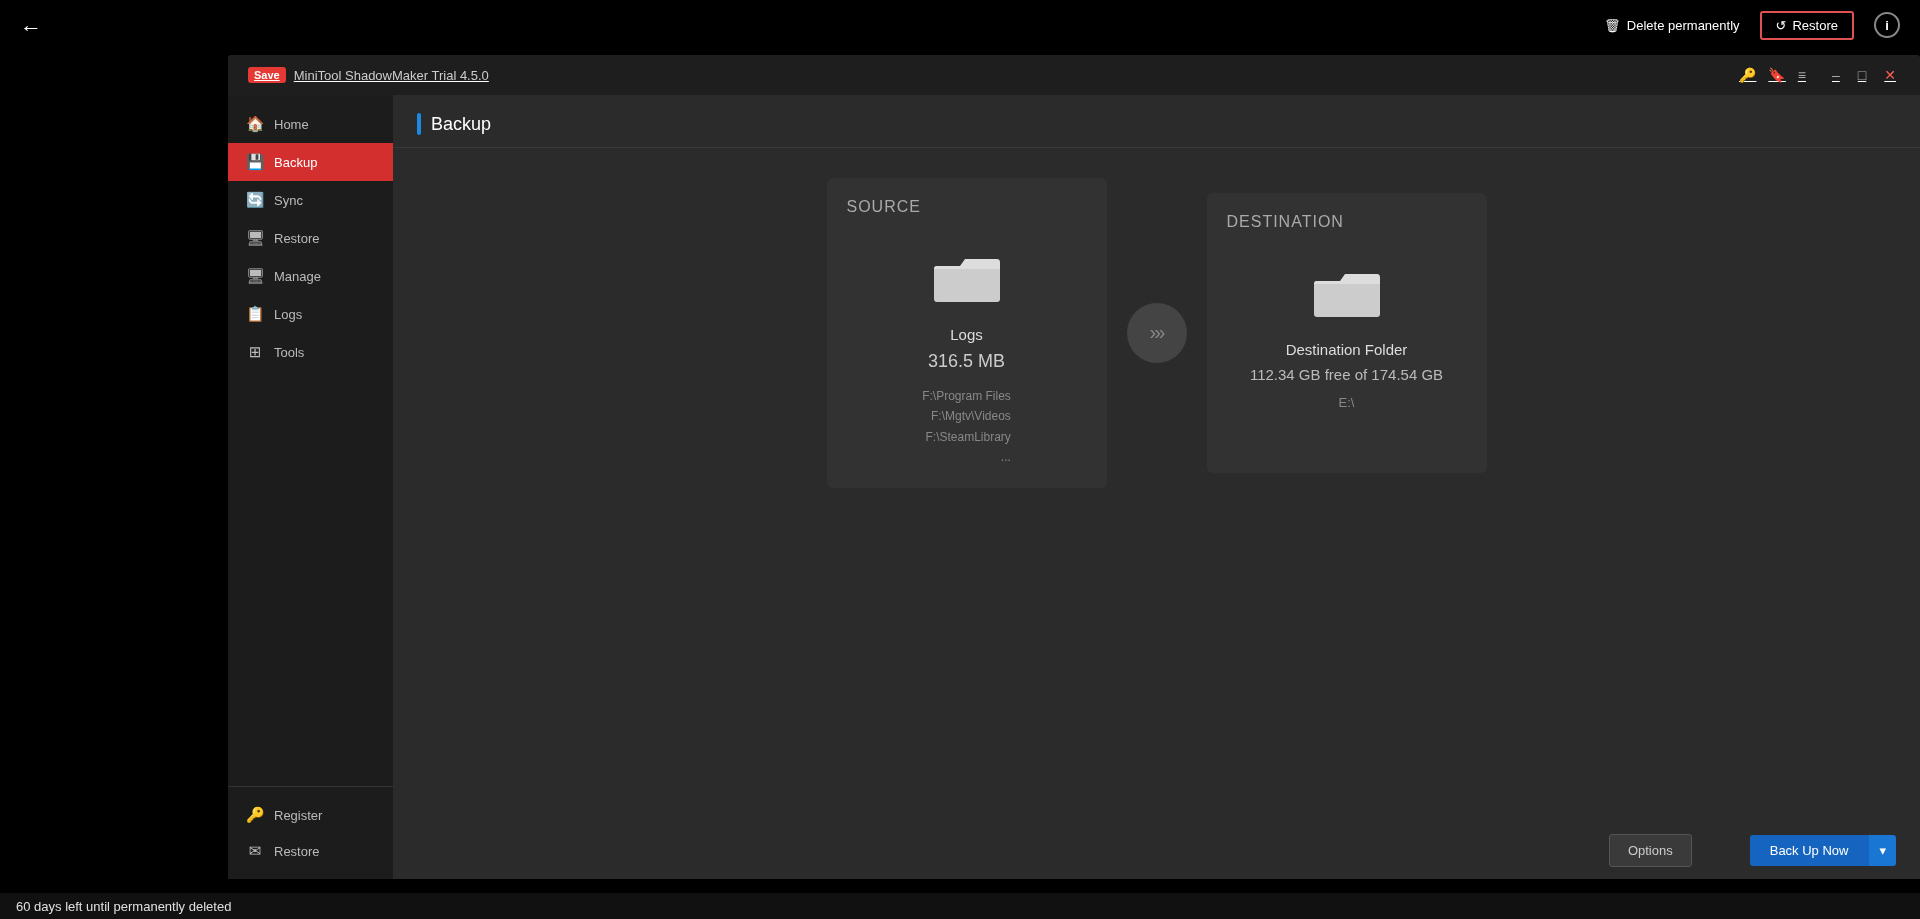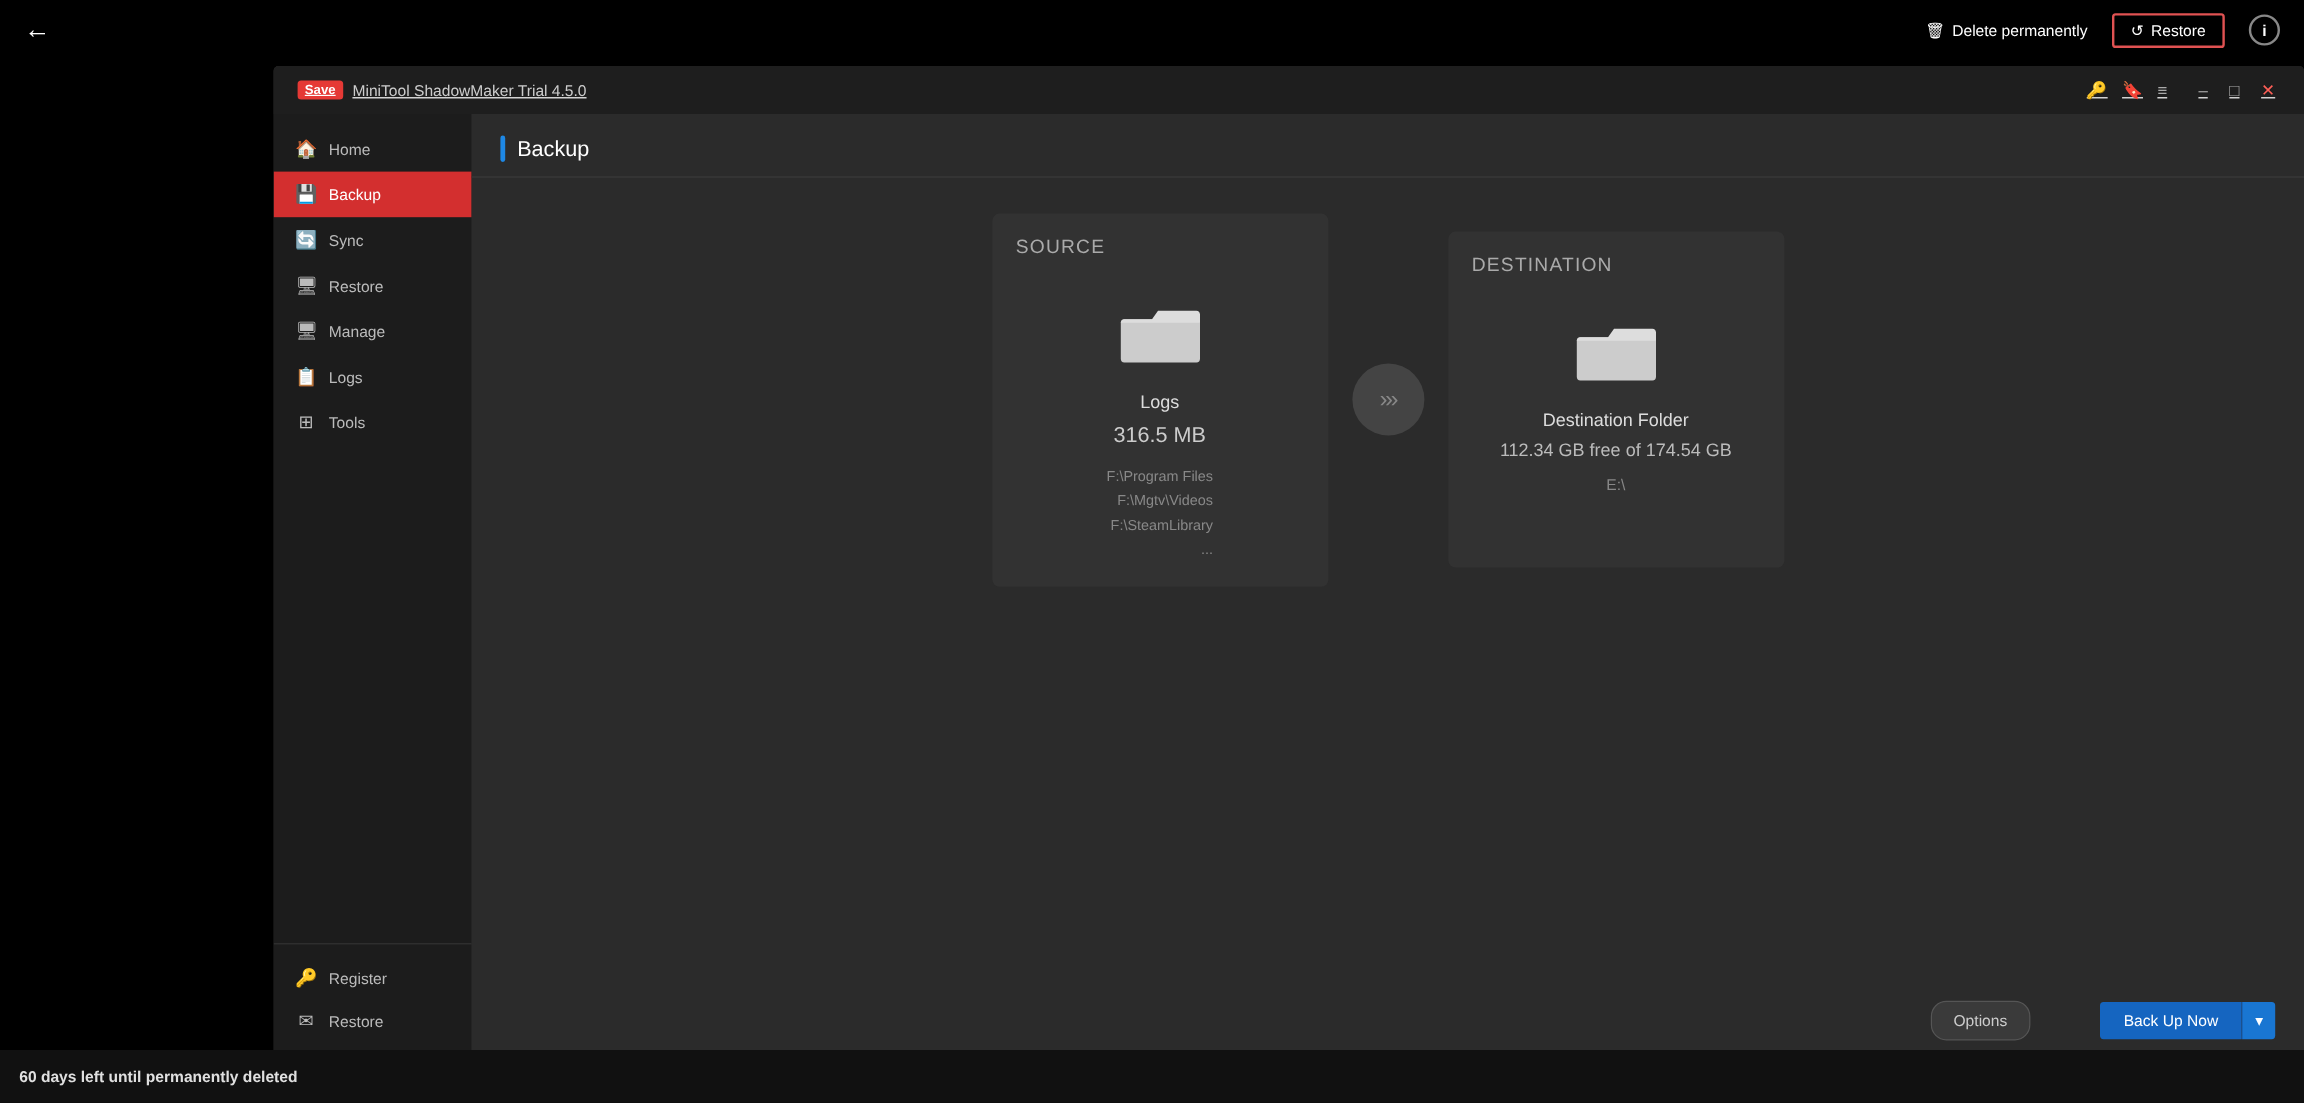--- a/index.html
+++ b/index.html
@@ -327,21 +327,21 @@
       align-items: center;
       justify-content: flex-end;
       padding: 12px 24px;
       gap: 10px;
       flex-shrink: 0;
     }
     .options-btn {
       background: #3a3a3a;
       color: #ccc;
       border: 1px solid #555;
-      border-radius: 13px;
+      border-radius: 3px;
       padding: 8px 18px;
       font-size: 13px;
       cursor: pointer;
       font-family: 'Segoe UI', Arial, sans-serif;
     }
     .backup-now-wrap {
       display: flex;
       align-items: stretch;
       padding-left: 48px;
     }
@@ -365,26 +365,25 @@
       cursor: pointer;
       border-left: 1px solid #1565c0;
     }
 
     
     .status-bar {
       position: absolute;
       bottom: 0;
       left: 0;
       right: 0;
-      height: 44px;
+      height: 26px;
       background: #111;
       display: flex;
       align-items: center;
       padding: 0 16px;
-      font-weight: bold;
     }
     .status-text {
       font-size: 13px;
       color: #e0e0e0;
     }
   </style>
 </head>
 <body>
 
 <div class="top-bar">

